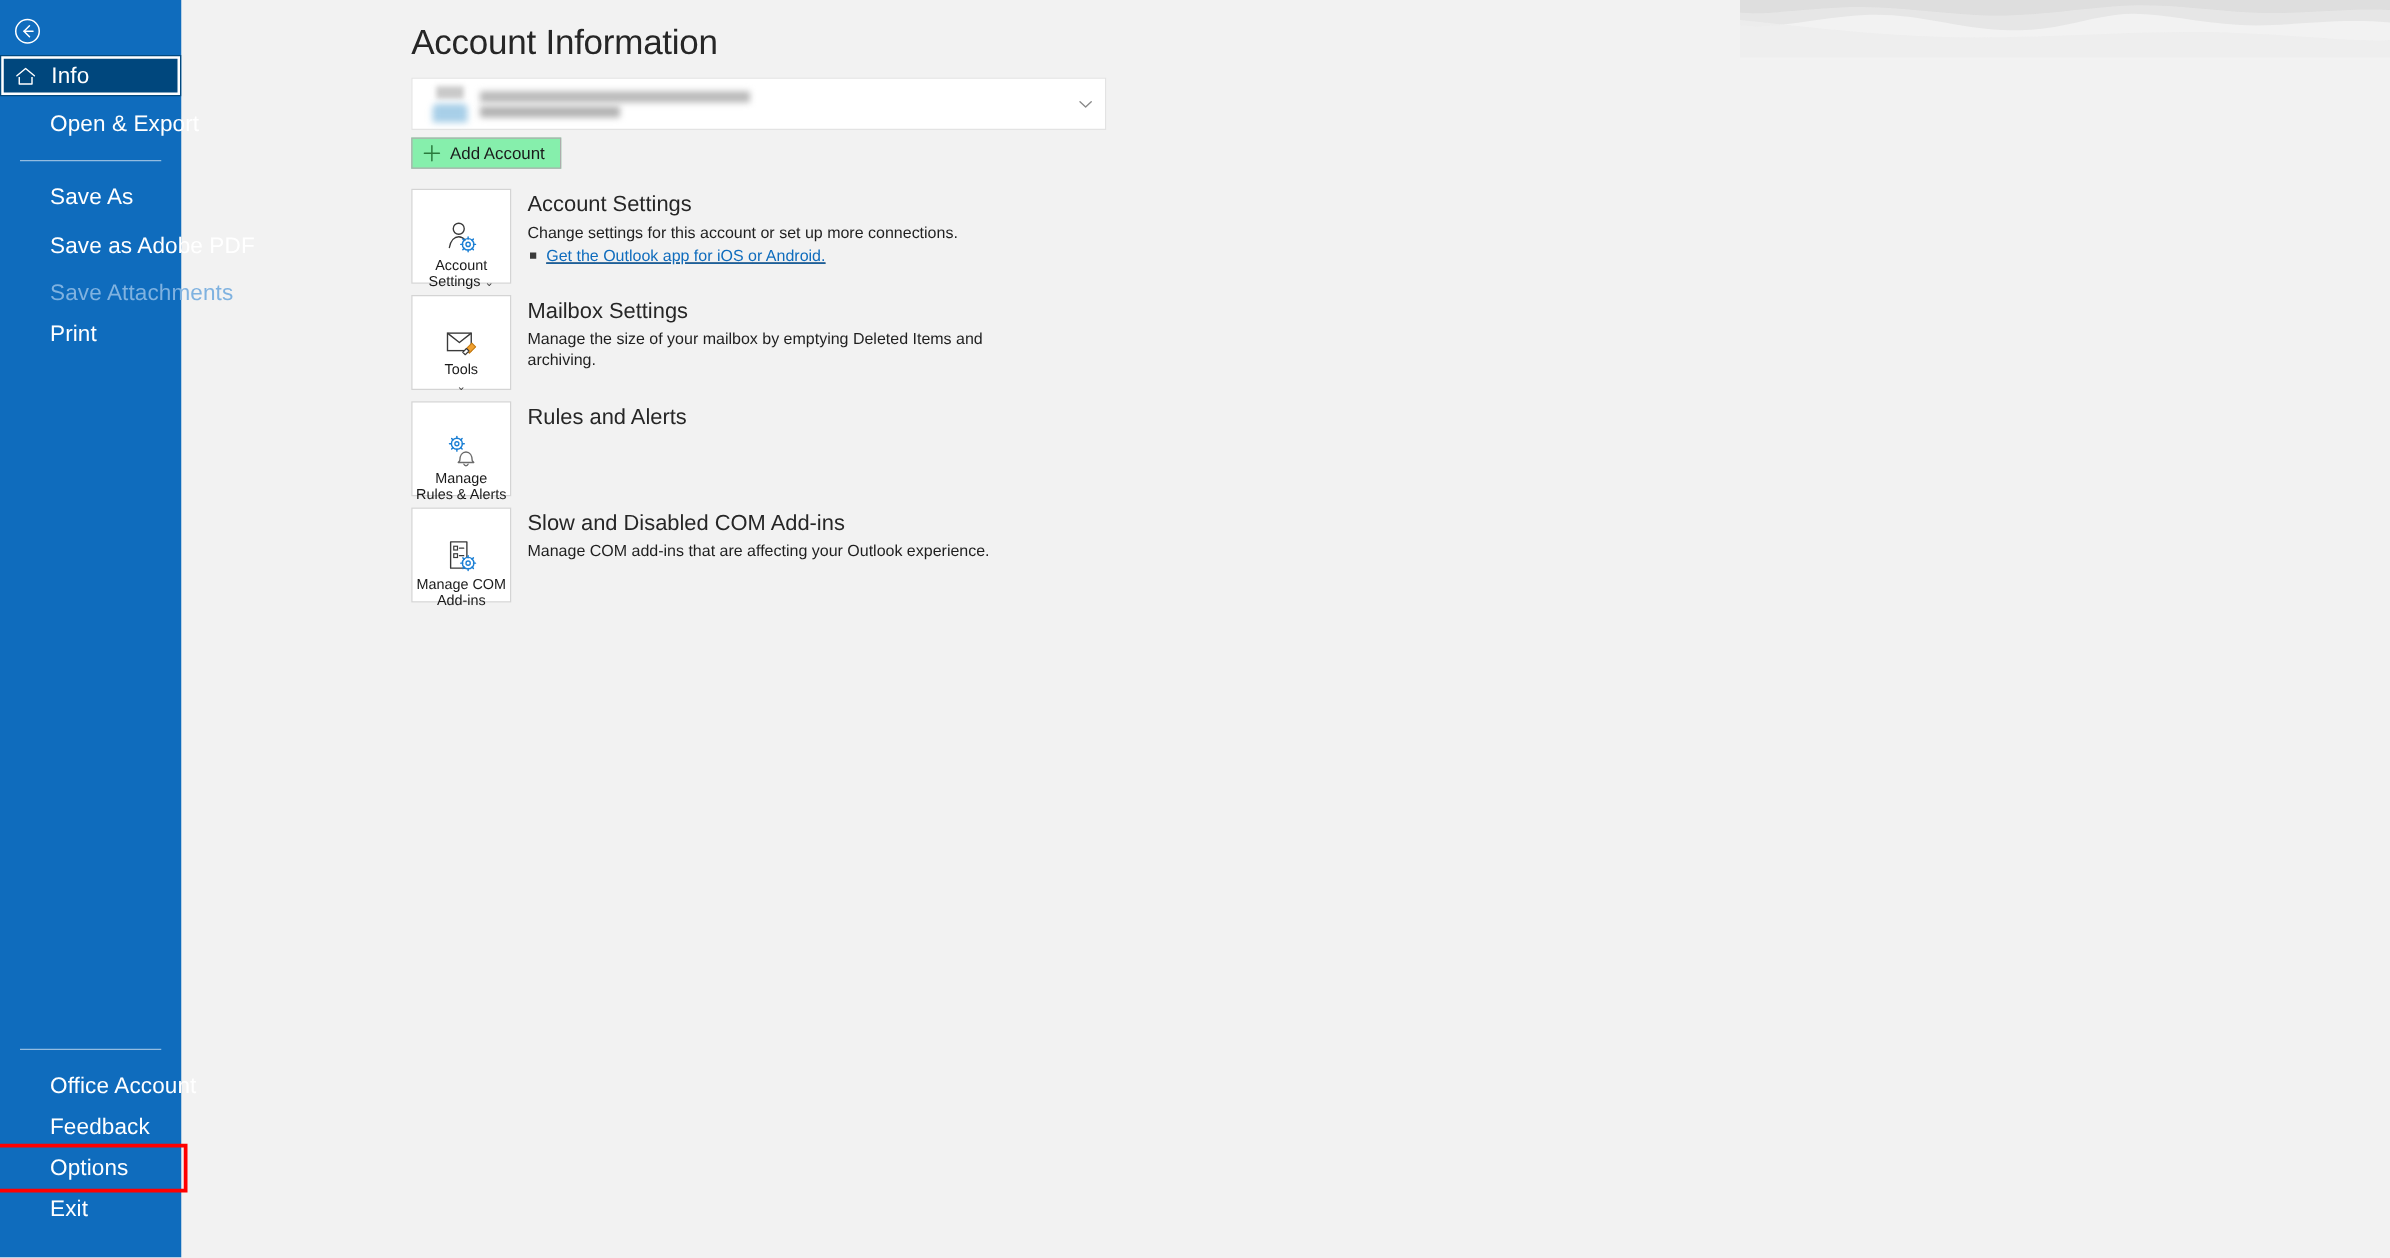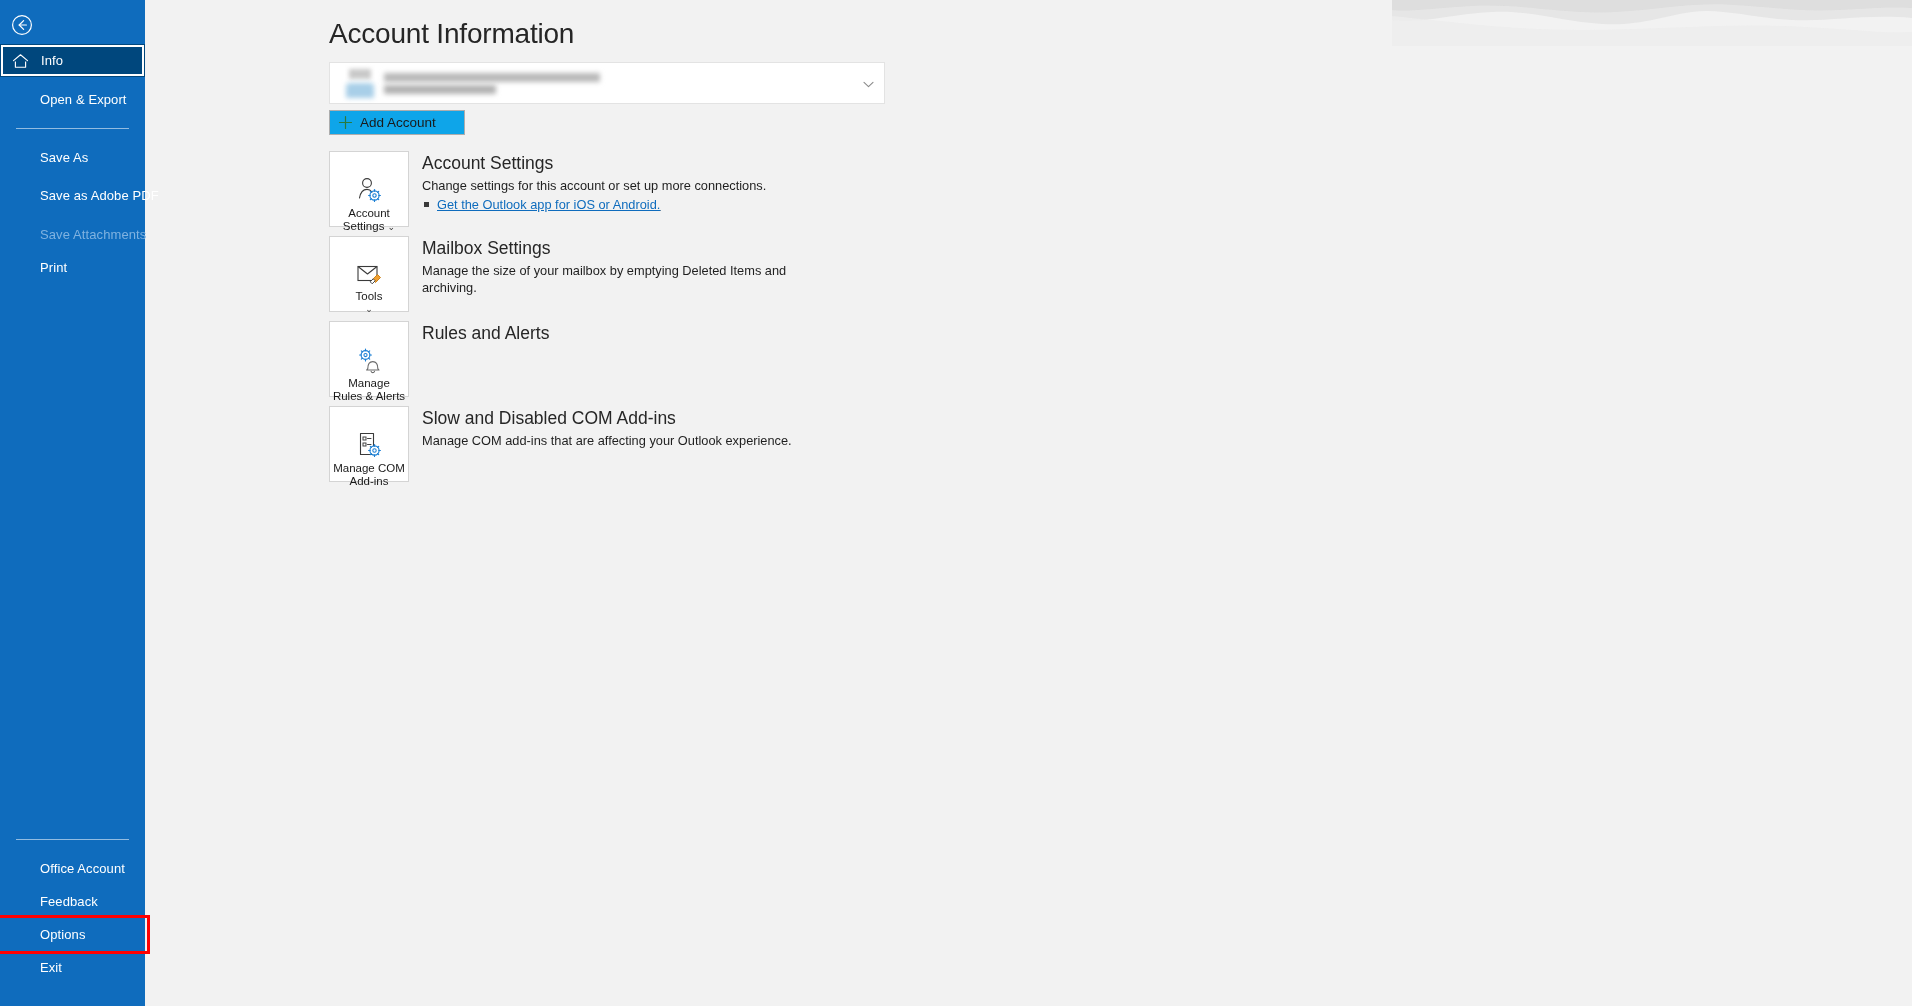--- a/index.html
+++ b/index.html
@@ -57,21 +57,21 @@
     cursor: pointer;
   }
   .back-btn svg { display: block; }
 
   .rail-item {
     position: relative;
     height: 33px;
     display: flex;
     align-items: center;
     padding-left: 40px;
-    font-size: 13px;
+    font-size: 18px;
     color: #ffffff;
     cursor: pointer;
     white-space: nowrap;
     letter-spacing: .1px;
   }
   .rail-item.multiline {
     height: 44px;
     line-height: 16px;
   }
   .rail-item .lbl { display: block; }
@@ -185,22 +185,22 @@
     transform: translateY(-50%);
     color: #8a8a8a;
   }
 
   .add-account-btn {
     margin-top: 6px;
     height: 25px;
     display: inline-flex;
     align-items: center;
     gap: 7px;
-    padding: 0 28px 0 8px;
-    background: #0ea5e9;
+    padding: 0 12px 0 8px;
+    background: #86efac;
     border: 1px solid #adadad;
     font-size: 13.5px;
     color: #1a1a1a;
     cursor: pointer;
     white-space: nowrap;
   }
   .plus-icon { display: inline-flex; }
 
   
   .sections { margin-top: 16px; }

